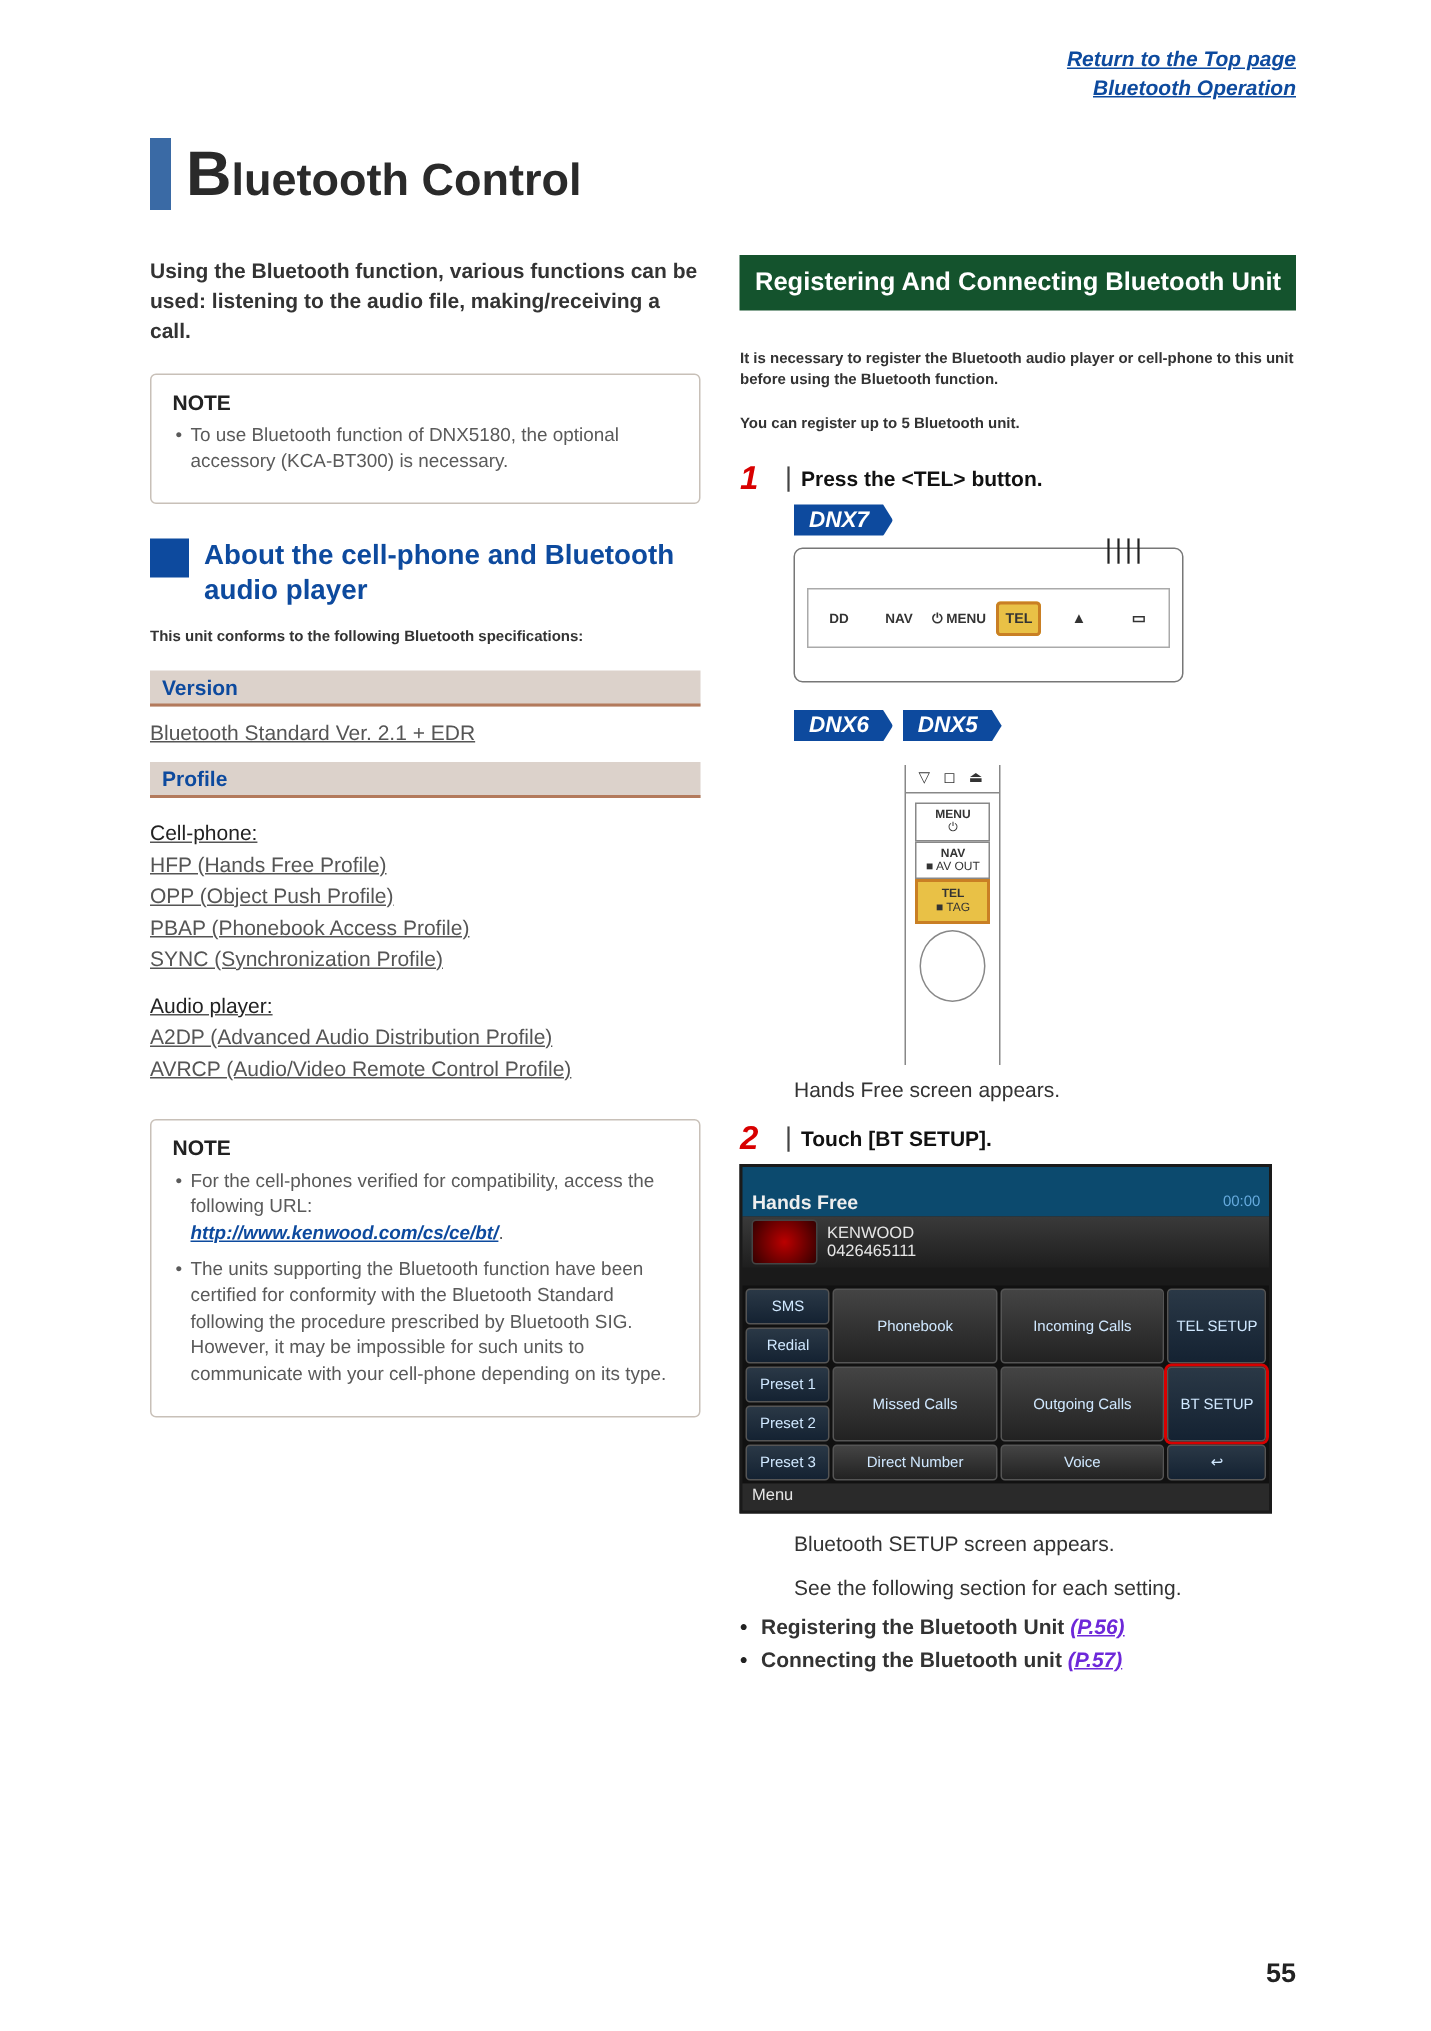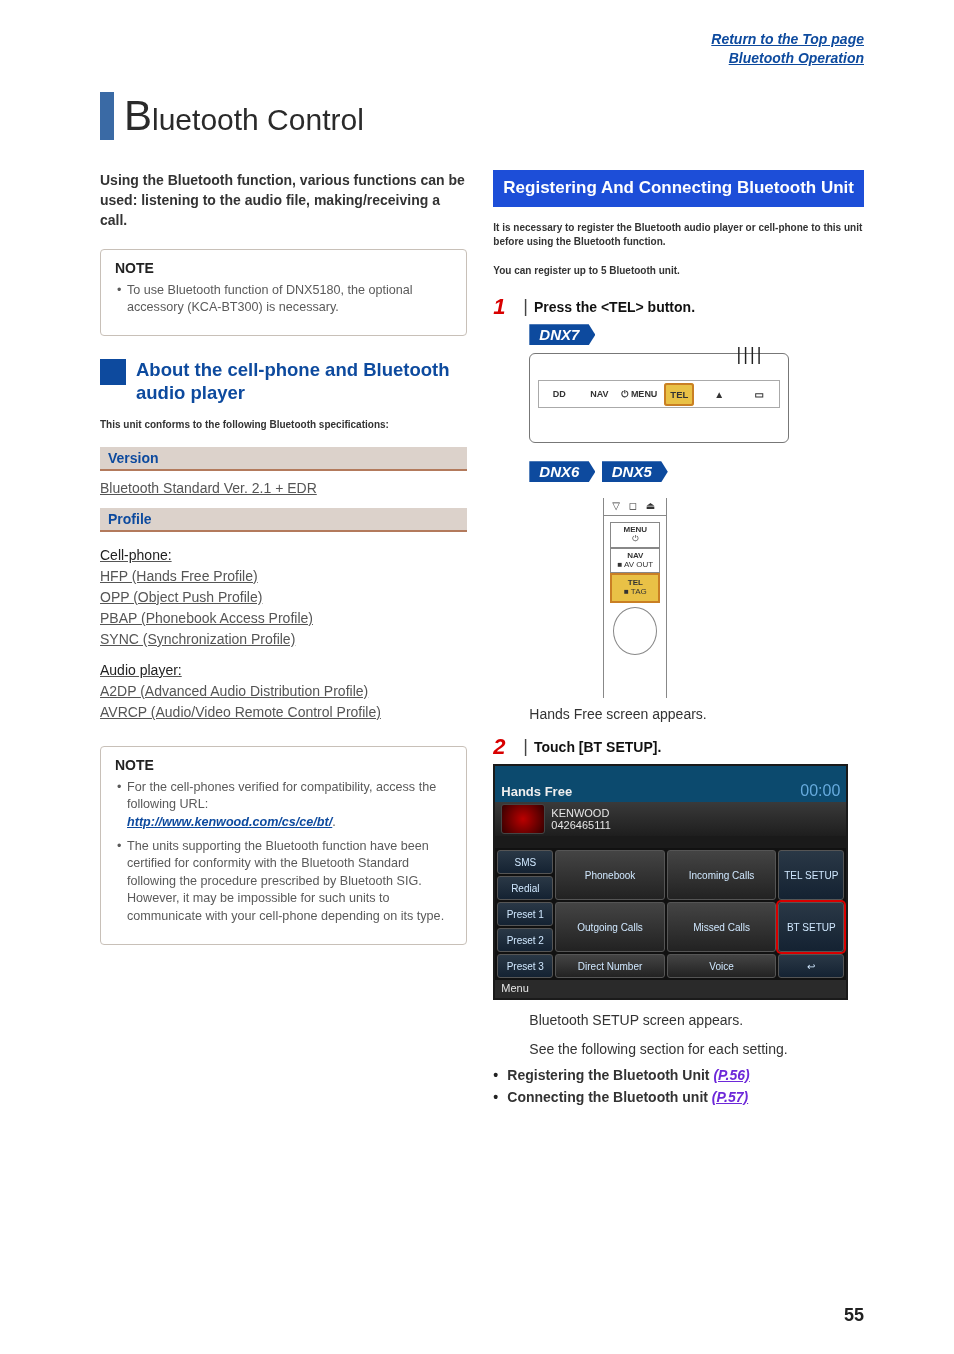--- a/index.html
+++ b/index.html
@@ -16,21 +16,21 @@
     color: #0d4a9e;
     font-style: italic;
     font-weight: bold;
     font-size: 14px;
     margin-bottom: 24px;
     line-height: 1.35;
   }
   .top-links a { color: #0d4a9e; text-decoration: underline; }
   h1.title {
     font-size: 30px;
-    font-weight: normal;
+    font-weight: bold;
     color: #2a2a2a;
     border-left: 14px solid #3a6aa5;
     padding-left: 10px;
     margin-bottom: 30px;
   }
   h1.title .cap { font-size: 42px; }
   .two-col { display: flex; gap: 26px; }
   .col { flex: 1 1 50%; }
   .intro-bold { font-weight: bold; font-size: 14px; line-height: 1.45; margin-bottom: 18px; }
   .note-box {
@@ -69,26 +69,26 @@
     background: #dcd2cb;
     color: #0d4a9e;
     font-weight: bold;
     font-size: 14px;
     padding: 3px 8px;
     border-bottom: 2px solid #b37a5c;
   }
   .val-line { font-size: 14px; color: #555; padding: 7px 0 9px; line-height: 1.5; text-decoration: underline; }
   .black-sub { font-weight: normal; color: #222; font-size: 14px; padding-top: 6px; }
   .right-head {
-    background: #1d4ed8;
+    background: #14532d;
     color: #fff;
     font-weight: bold;
     font-size: 17px;
     padding: 8px 10px 9px;
-    margin-bottom: 14px;
+    margin-bottom: 26px;
     white-space: nowrap;
   }
   .step-row { display: flex; align-items: flex-start; margin-bottom: 6px; }
   .step-num { color: #d80000; font-size: 22px; font-weight: bold; font-style: italic; width: 30px; line-height: 1; }
   .step-pipe { color: #444; font-size: 18px; padding: 0 6px 0 0; font-weight: normal; }
   .step-label { font-weight: 800; font-size: 14px; color: #111; padding-top: 3px; text-align: right; }
   .model-badge {
     display: inline-block;
     background: #0d4a9e;
     color: #fff;
@@ -108,21 +108,21 @@
     border-radius: 6px;
     background: #fff;
     width: 260px;
     height: 90px;
     position: relative;
     margin-bottom: 2px;
   }
   .diagram-top .tribar { position:absolute; top:-10px; right:25px; font-size:18px; letter-spacing:2px; color:#222;}
   .panel-strip {
     position: absolute;
-    left: 8px; right: 8px; top: 26px; height: 28px;
+    left: 8px; right: 8px; top: 26px; height: 40px;
     border: 1px solid #aaa;
     display: flex;
     align-items: center;
     font-size: 9px;
     font-weight: bold;
   }
   .ps-item { flex: 1; text-align: center; color:#333; }
   .ps-tel { background: #e9c146; border: 2px solid #c97f24; border-radius: 3px; padding: 4px 4px; font-size:9.5px; }
   .ps-eject { font-size: 10px; }
   .ps-reset { font-size: 10px; }
@@ -147,21 +147,21 @@
   .screenshot {
     width: 355px;
     border: 2px solid #1a1a1a;
     background: #1a1a1a;
     color: #e6e6e6;
     font-size: 11px;
     margin-bottom: 10px;
   }
   .ss-top { display:flex; justify-content:space-between; align-items:center; padding:16px 6px 2px; background:#0c4a6e;}
   .ss-hf { font-weight:bold; font-size:13px; color:#eee; }
-  .ss-clock{ font-size:16px; color:#6ad;}
+  .ss-clock{ font-size:10px; color:#6ad;}
   .ss-info-row{ display:flex; align-items:center; background:linear-gradient(#3a3a3a,#1e1e1e); padding:2px 6px;}
   .ss-phone-ic{ width:44px; height:30px; border:1px solid #444; margin-right:6px; background:radial-gradient(circle,#b00,#300); border-radius:3px;}
   .ss-grid { display:grid; grid-template-columns: 56px 1fr 1fr 66px; grid-auto-rows: 24px; gap:2px; padding:2px; background:#111;margin-top:12px;}
   .ss-btn { background:linear-gradient(#444,#222); border:1px solid #555; border-radius:3px; font-size:10px; display:flex; align-items:center; justify-content:center; color:#d0e8ff;}
   .ss-btn.side{ background:linear-gradient(#2a3846,#142232); }
   .ss-btn.hl-red{ box-shadow: 0 0 0 2px #d80000; }
   .ss-bottom { display:flex; padding:2px 6px 4px; background:#2a2a2a; justify-content:space-between; align-items:center;}
   .sub-step-body { margin-left: 36px; font-size: 14px; color: #333; line-height: 1.45; margin-bottom: 8px; }
   .bullets { list-style: none; padding-left: 0; }
   .bullets li { position: relative; padding-left: 14px; font-size: 14px; font-weight: bold; margin-bottom: 6px; }
@@ -288,22 +288,22 @@
         </div>
       </div>
       <div class="ss-grid">
         <div class="ss-btn side">SMS</div>
         <div class="ss-btn" style="grid-row:span 2">Phonebook</div>
         <div class="ss-btn" style="grid-row:span 2">Incoming Calls</div>
         <div class="ss-btn side" style="grid-row:span 2">TEL SETUP</div>
         <div class="ss-btn side">Redial</div>
 
         <div class="ss-btn side">Preset 1</div>
+        <div class="ss-btn" style="grid-row:span 2">Missed Calls</div>
         <div class="ss-btn" style="grid-row:span 2">Outgoing Calls</div>
-        <div class="ss-btn" style="grid-row:span 2">Missed Calls</div>
         <div class="ss-btn side hl-red" style="grid-row:span 2">BT SETUP</div>
         <div class="ss-btn side">Preset 2</div>
 
         <div class="ss-btn side">Preset 3</div>
         <div class="ss-btn">Direct Number</div>
         <div class="ss-btn">Voice</div>
         <div class="ss-btn side">↩</div>
       </div>
       <div class="ss-bottom">
         <span>Menu</span>

